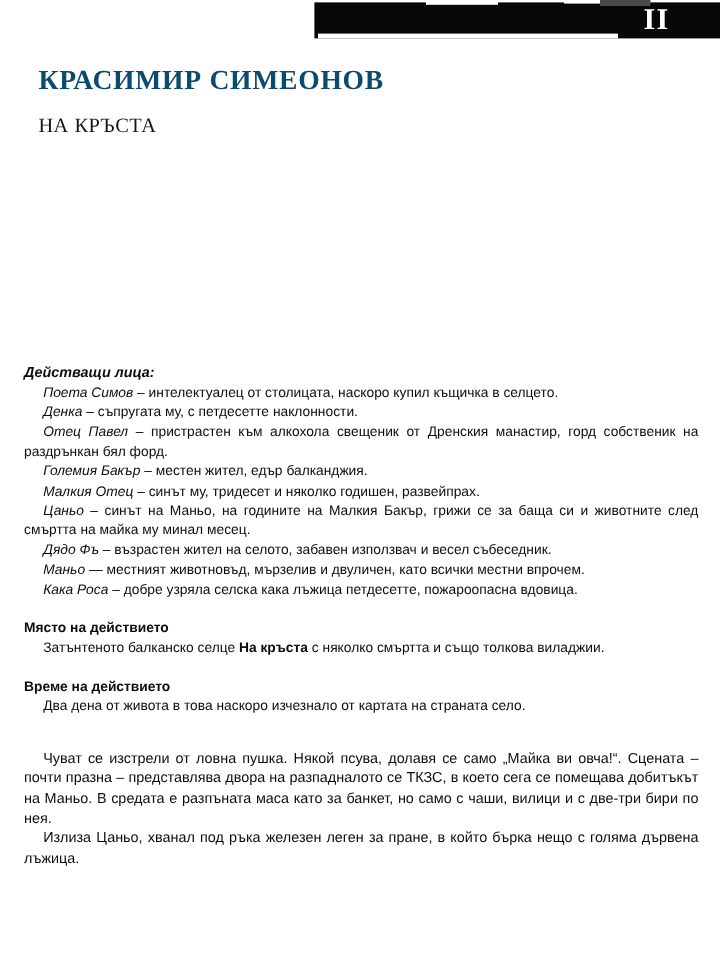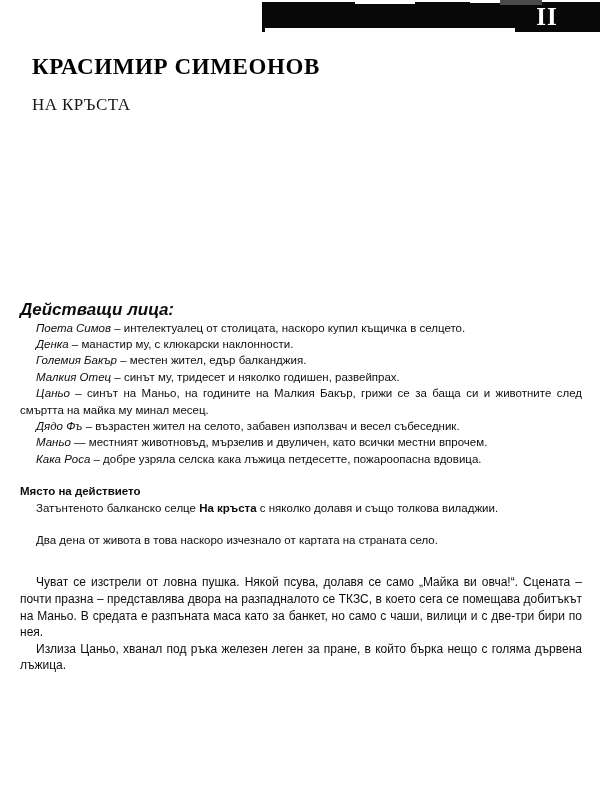--- a/index.html
+++ b/index.html
@@ -75,21 +75,21 @@
 
   
   .author {
     position: absolute;
     left: 32px;
     top: 54px;
     font-family: "Liberation Serif", serif;
     font-weight: bold;
     font-size: 23px;
     letter-spacing: 0.6px;
-    color: #000000;
+    color: #0c4a6e;
   }
   .play-title {
     position: absolute;
     left: 32px;
     top: 94px;
     font-family: "Liberation Serif", serif;
     font-size: 17px;
     line-height: 22px;
     letter-spacing: 0.4px;
     color: #161616;
@@ -99,21 +99,21 @@
   
   .body-block {
     position: absolute;
     left: 20px;
     top: 302px;
     width: 562px;
   }
   .cast-heading {
     font-weight: bold;
     font-style: italic;
-    font-size: 17px;
+    font-size: 12px;
     line-height: 16.5px;
     margin-bottom: 1px;
   }
   .cast-line {
     font-size: 11.5px;
     line-height: 16.4px;
     text-align: justify;
     text-indent: 16px;
     margin: 0;
   }
@@ -167,36 +167,38 @@
   <div class="play-title">
     <div>НА КРЪСТА</div>
   </div>
 
   <div class="body-block">
 
     <div class="cast-heading">Действащи лица:</div>
 
     <div>
       <p class="cast-line"><span class="nm">Поета Симов</span><span> – интелектуалец от столицата, наскоро купил къщичка в селцето.</span></p>
-      <p class="cast-line"><span class="nm">Денка</span><span> – манастир му, с клюкарски наклонности.</span></p>
+      <p class="cast-line"><span class="nm">Денка</span><span> – съпругата му, с петдесетте наклонности.</span></p>
+      <p class="cast-line"><span class="nm">Отец Павел</span><span> – пристрастен към алкохола свещеник от Дренския манастир, горд собственик на раздрънкан бял форд.</span></p>
       <p class="cast-line"><span class="nm">Големия Бакър</span><span> – местен жител, едър балканджия.</span></p>
       <p class="cast-line"><span class="nm">Малкия Отец</span><span> – синът му, тридесет и няколко годишен, развейпрах.</span></p>
       <p class="cast-line"><span class="nm">Цаньо</span><span> – синът на Маньо, на годините на Малкия Бакър, грижи се за баща си и животните след смъртта на майка му минал месец.</span></p>
       <p class="cast-line"><span class="nm">Дядо Фъ</span><span> – възрастен жител на селото, забавен използвач и весел събеседник.</span></p>
       <p class="cast-line"><span class="nm">Маньо</span><span> — местният животновъд, мързелив и двуличен, като всички местни впрочем.</span></p>
       <p class="cast-line"><span class="nm">Кака Роса</span><span> – добре узряла селска кака лъжица петдесетте, пожароопасна вдовица.</span></p>
     </div>
 
     <div class="sp-16"></div>
 
     <p class="section-head">Място на действието</p>
-    <p class="section-body"><span>Затънтеното балканско селце </span><b>На кръста</b><span> с няколко долавя и също толкова виладжии.</span></p>
+    <p class="section-body"><span>Затънтеното балканско селце </span><b>На кръста</b><span> с няколко смъртта и също толкова виладжии.</span></p>
 
     <div class="sp-16"></div>
 
+    <p class="section-head">Време на действието</p>
     <p class="section-body">Два дена от живота в това наскоро изчезнало от картата на страната село.</p>
 
     <div class="sp-16"></div>
 
 
     <div class="sp-10"></div>
 
     <p class="stage-dir">Чуват се изстрели от ловна пушка. Някой псува, долавя се само „Майка ви овча!“. Сцената – почти празна – представлява двора на разпадналото се ТКЗС, в което сега се помещава добитъкът на Маньо. В средата е разпъната маса като за банкет, но само с чаши, вилици и с две-три бири по нея.</p>
     <p class="stage-dir">Излиза Цаньо, хванал под ръка железен леген за пране, в който бърка нещо с голяма дървена лъжица.</p>
 

